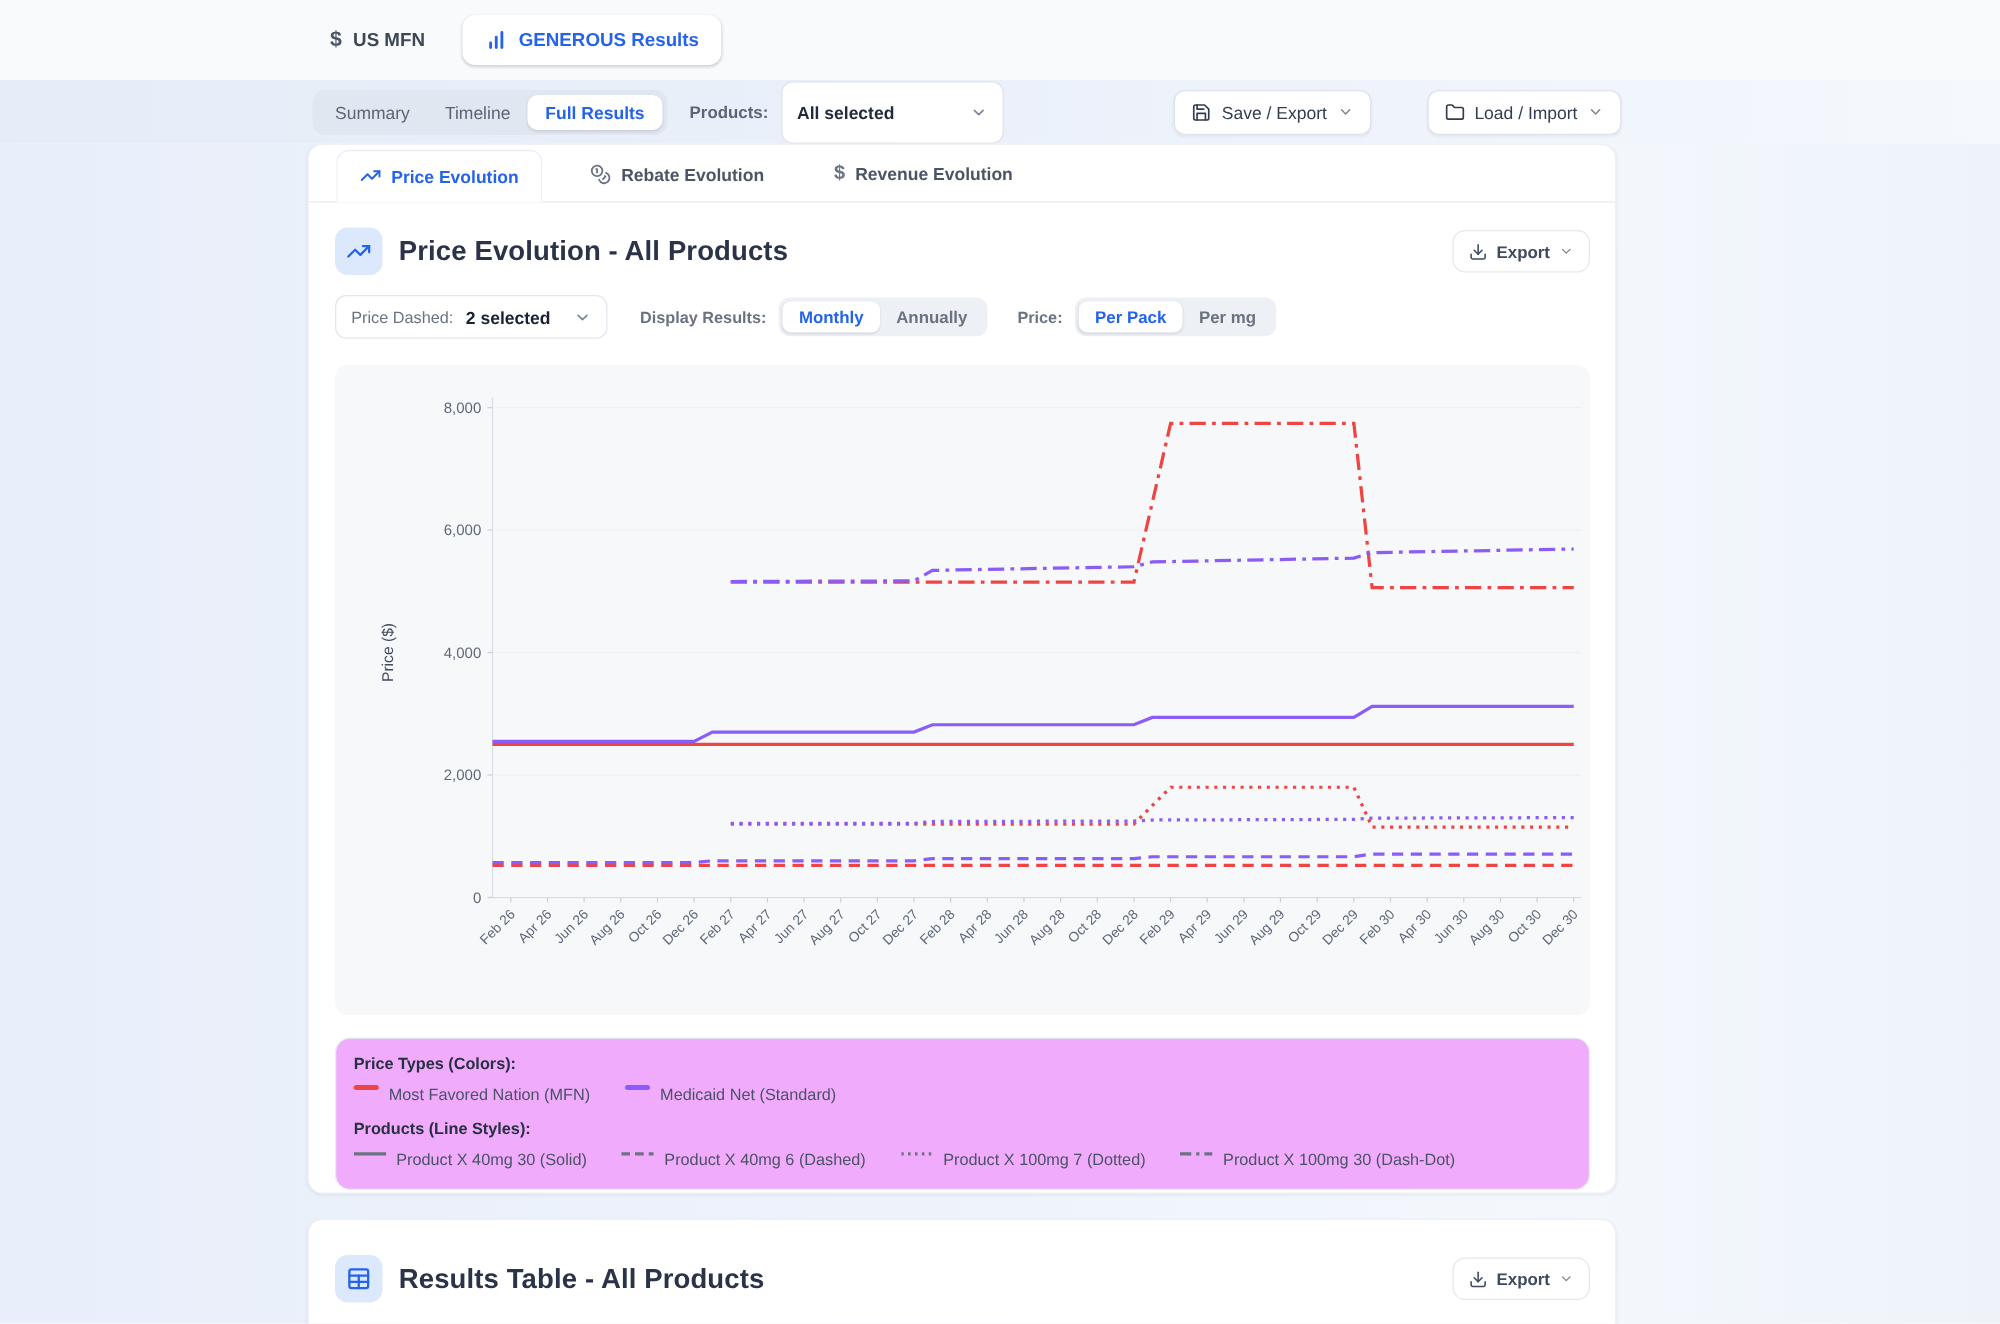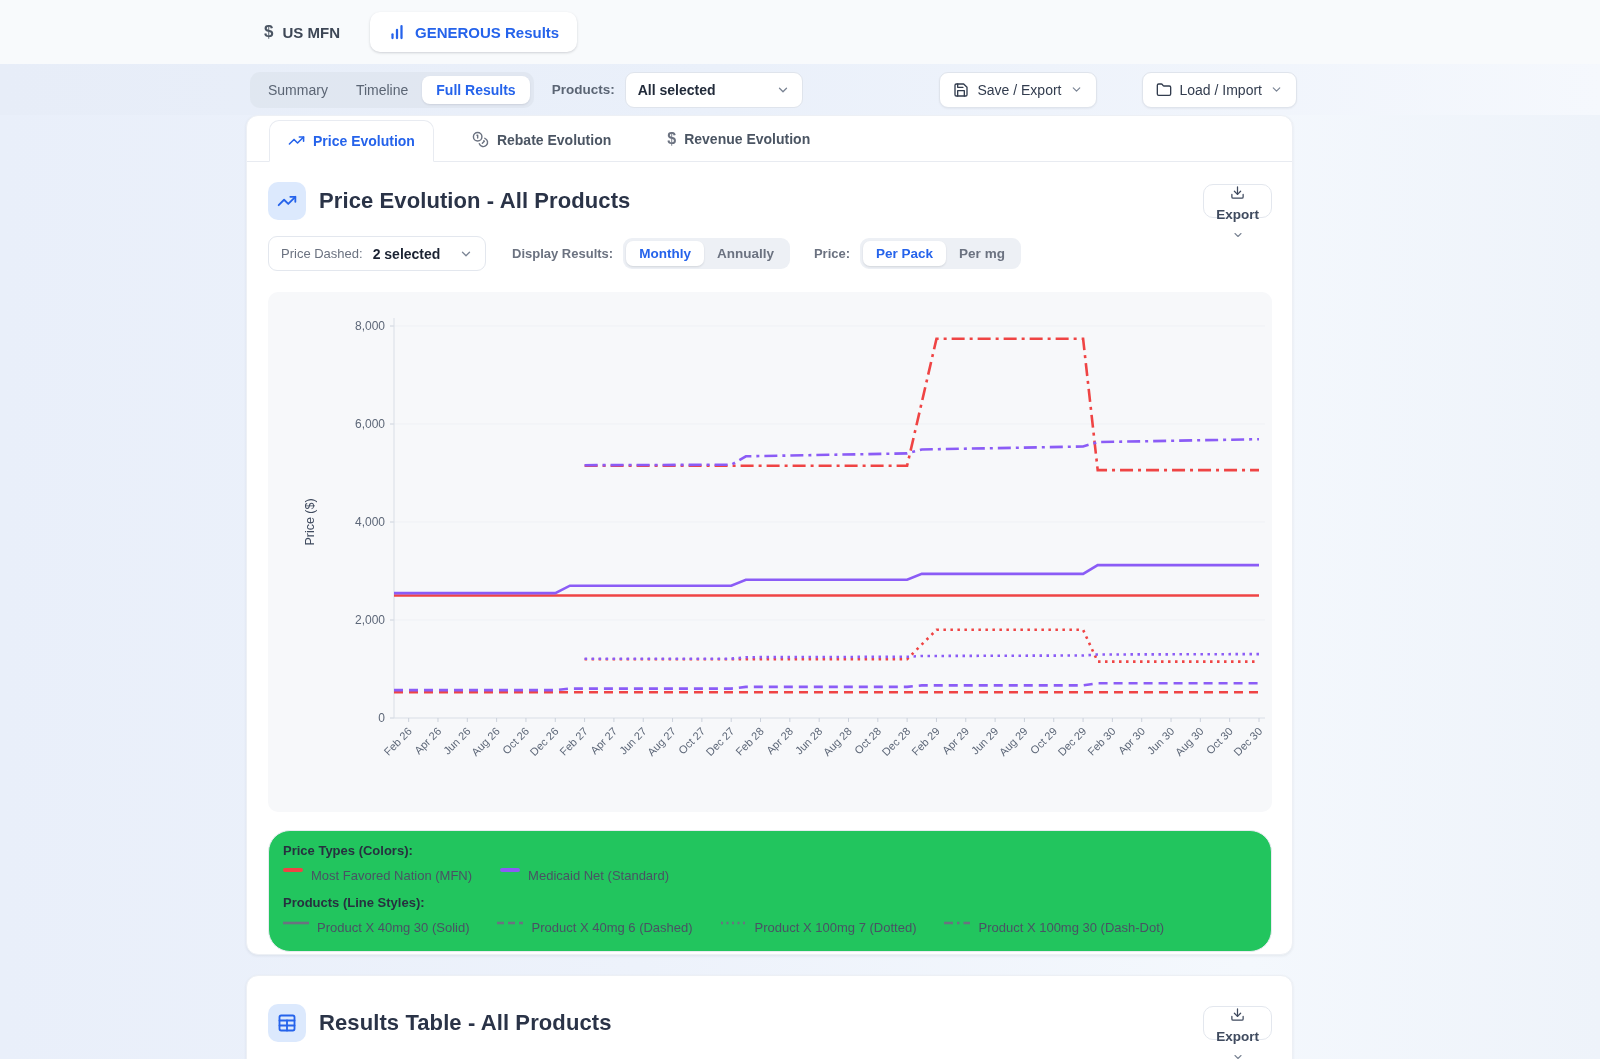--- a/index.html
+++ b/index.html
@@ -20,21 +20,21 @@
   .top-tab.active { background:#ffffff; color:#2563eb; margin-left:16px; padding:11px 18px;
              box-shadow:0 1px 3px rgba(16,24,40,.12), 0 1px 2px rgba(16,24,40,.06); }
 
   
   .toolbar { height:51px; background:linear-gradient(90deg,#e7edf8 0%,#eaf0fa 45%,#f5f8fd 100%);
              display:flex; align-items:center; padding:0 303px 0 250px; }
   .view-tabs { background:rgba(222,228,238,.75); border-radius:10px; padding:4px; display:flex; align-items:center; }
   .view-tab { padding:6px 14px; font-size:14px; color:#5b6574; font-weight:500; border-radius:8px; cursor:pointer; }
   .view-tab.active { background:#fff; color:#2563eb; font-weight:700; box-shadow:0 1px 2px rgba(16,24,40,.10); }
   .products-label { margin-left:18px; font-size:13.5px; color:#5b6574; font-weight:600; }
-  .select { margin-left:10px; width:178px; height:36px; background:#fff; border:1px solid #dfe4ec;
+  .select { margin-left:10px; width:178px; height:50px; background:#fff; border:1px solid #dfe4ec;
             border-radius:9px; display:flex; align-items:center; padding:0 12px;
             font-size:14px; font-weight:600; color:#222b3a; cursor:pointer; }
   .select .chev { margin-left:auto; }
   .tb-spacer { flex:1; }
   .btn { height:36px; background:#fff; border:1px solid #dfe4ec; border-radius:9px; display:flex;
          align-items:center; gap:8px; padding:0 13px; font-size:14px; font-weight:400; color:#323c4e;
          box-shadow:0 1px 2px rgba(16,24,40,.05); cursor:pointer; }
   .btn + .btn { margin-left:45px; }
 
   
@@ -53,38 +53,38 @@
   .ptab:not(.active) { padding:12px 18px 13px; color:#4b5563; font-weight:600; margin-left:20px; }
   .ptab .dollar-glyph { font-size:16px; font-weight:600; color:#6b7280; }
 
   .card-body { padding:20px 20px 0 21px; }
   .section-header { display:flex; align-items:center; }
   .icon-box { width:38px; height:38px; border-radius:10px; background:#dce9fd;
               display:flex; align-items:center; justify-content:center; }
   .page-title { font-size:22px; font-weight:700; color:#2a3347; margin-left:13px; letter-spacing:.1px; }
   .export-btn { margin-left:auto; height:34px; border:1px solid #e3e7ee; background:#fff; border-radius:10px;
                 display:flex; align-items:center; gap:7px; padding:0 12px; font-size:13.5px; font-weight:600;
-                color:#3f4a5e; cursor:pointer;flex-direction:column; }
+                color:#3f4a5e; cursor:pointer; }
 
   
   .controls-row { margin-top:16px; display:flex; align-items:center; }
   .pt-box { width:218px; height:35px; border:1px solid #e3e7ee; border-radius:9px; background:#fff;
             display:flex; align-items:center; padding:0 12px; cursor:pointer; }
   .pt-label { font-size:13px; color:#6b7280; }
   .pt-value { font-size:14px; font-weight:700; color:#1a2232; margin-left:10px; }
   .pt-box .chev { margin-left:auto; }
   .ctl-label { font-size:13px; color:#6b7280; font-weight:600; }
   .ml26 { margin-left:26px; } .ml24 { margin-left:24px; } .ml10 { margin-left:10px; }
   .segmented { background:#edf0f5; border-radius:9px; padding:3px; display:flex; }
   .seg-opt { padding:5px 13px; font-size:13.5px; color:#6b7280; font-weight:600; border-radius:7px; cursor:pointer; }
   .seg-opt.active { background:#fff; color:#2563eb; box-shadow:0 1px 2px rgba(16,24,40,.12); }
 
   
   .chart-panel { margin-top:21px; height:520px; background:#f7f8fa; border-radius:10px; }
-  .legend-panel { margin-top:18px; background:#22c55e; border:1px solid #e8ebf1; border-radius:22px;
+  .legend-panel { margin-top:18px; background:#f0abfc; border:1px solid #e8ebf1; border-radius:12px;
                   padding:12px 14px 14px; }
   .legend-heading { font-size:13px; font-weight:700; color:#27303f; }
   .legend-row { display:flex; align-items:center; margin:10px 0 12px; }
   .legend-item { display:flex; align-items:flex-start; margin-right:28px; font-size:13px; color:#4a5264; }
   .color-swatch { width:20px; height:4px; border-radius:2px; margin-right:8px; }
   .style-swatch { margin-right:8px; }
 </style>
 </head>
 <body>
 

